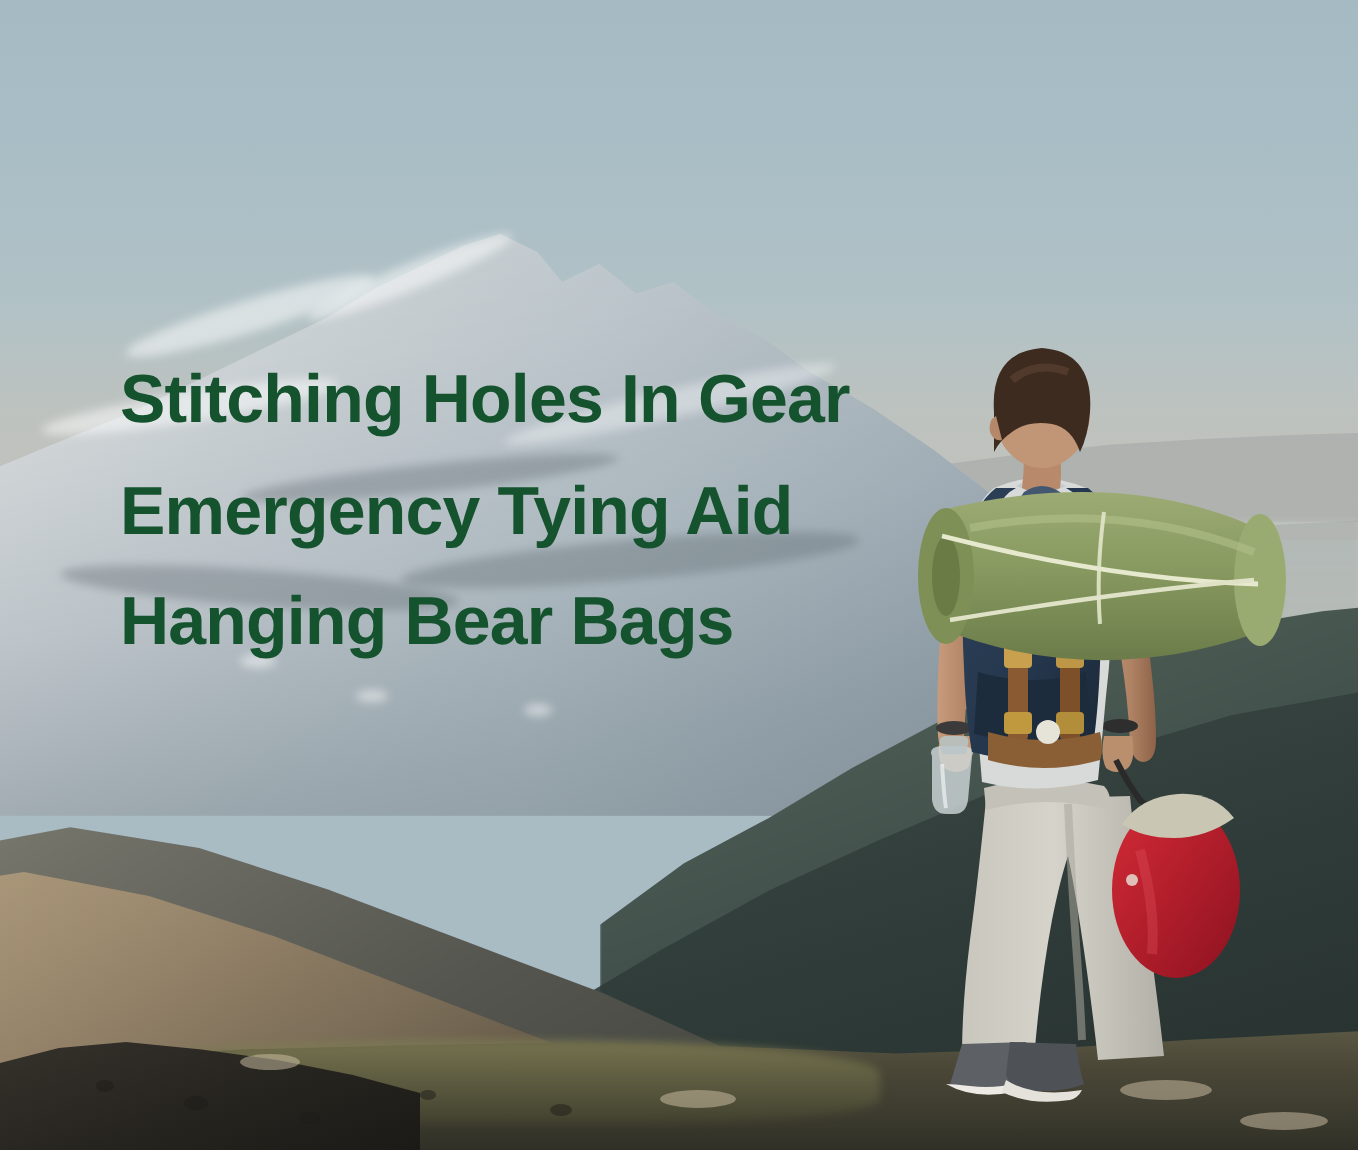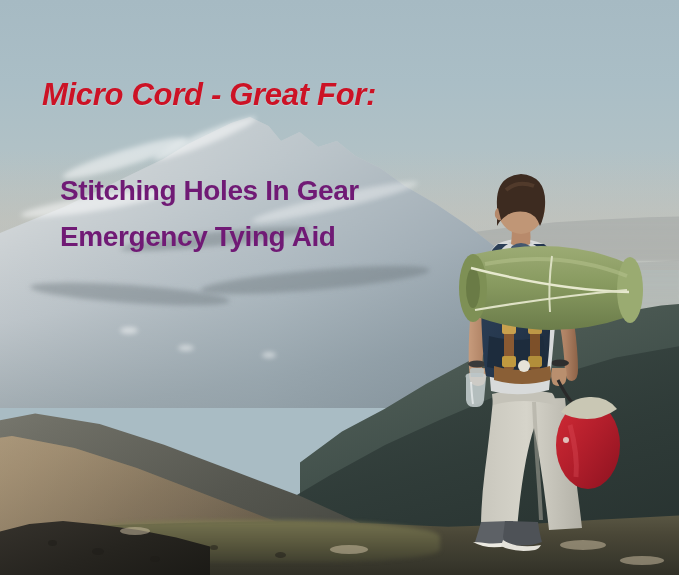--- a/index.html
+++ b/index.html
@@ -173,26 +173,27 @@
     white-space: nowrap;
     text-shadow: 0 1px 1px rgba(255,255,255,.28);
   }
   .uses {
     position: absolute;
     left: 60px;
     top: 168px;
     width: 430px;
   }
   .use-line {
-    font-size: 28px;
+    font-size: 34px;
     font-weight: bold;
-    color: #701a75;
+    color: #14532d;
     line-height: 45.5px;
     white-space: nowrap;
     letter-spacing: -0.4px;
+    margin-top: 10px;
   }
 </style>
 </head>
 <body>
 
 <div id="poster">
 
   <div class="sky"></div>
   <div class="haze-band"></div>
 
@@ -326,20 +327,20 @@
     <ellipse cx="473" cy="288" rx="14" ry="34" fill="#7e9055"></ellipse>
     <ellipse cx="473" cy="288" rx="7" ry="20" fill="#6a7b46"></ellipse>
     <ellipse cx="630" cy="290" rx="13" ry="33" fill="#9aab71"></ellipse>
     <path d="M485 264 q75 -14 142 12" stroke="#b4c18c" stroke-width="4" fill="none" opacity=".55"></path>
 
     <path d="M471 268 q86 22 158 24" stroke="#e7e9cf" stroke-width="2.4" fill="none"></path>
     <path d="M475 310 q84 -14 152 -20" stroke="#dfe2c6" stroke-width="2.2" fill="none"></path>
     <path d="M552 256 q-4 30 -2 56" stroke="#e2e5ca" stroke-width="2" fill="none" opacity=".9"></path>
   </svg>
 
-  <div class="headline">Micro Cord - Great For:</div>
 
   <div class="uses">
     <div class="use-line">Stitching Holes In Gear</div>
     <div class="use-line">Emergency Tying Aid</div>
+    <div class="use-line">Hanging Bear Bags</div>
   </div>
 
 </div>
 
 </body></html>

